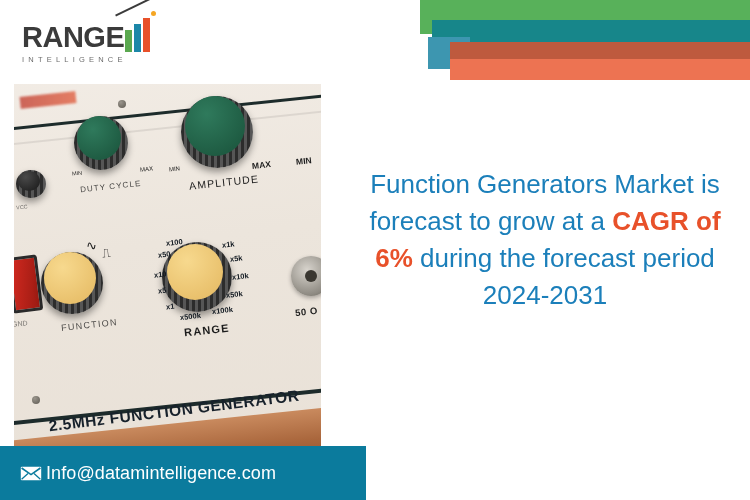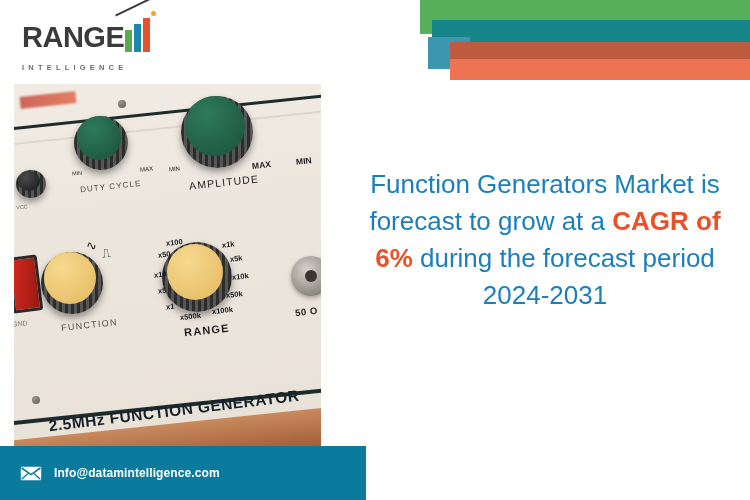--- a/index.html
+++ b/index.html
@@ -34,21 +34,21 @@
   .lb3 { height:34px; background:#e8512a; }
   .logo-arrow {
     position:absolute; left:-2px; top:-5px; width:40px; height:18px;
     border-top:2.5px solid #3b3b3b;
     transform: rotate(-26deg);
     transform-origin: left bottom;
   }
   .logo-dot { position:absolute; right:-4px; top:-7px; width:5px; height:5px; background:#f5a623; border-radius:50%; }
   .logo-sub {
     font-size:7.5px; letter-spacing:4.2px; color:#6d6d6d;
-    margin-top:11px; font-weight:700;
+    margin-top:3px; font-weight:400;
   }
 
   
   .photo {
     position:absolute; left:14px; top:84px; width:307px; height:371px;
     overflow:hidden; background:#efe9e2;
   }
   .panel {
     position:absolute; left:-40px; top:-30px; width:420px; height:470px;
     background:linear-gradient(178deg,#f2ece5 0%,#ece5dc 40%,#e8e0d6 100%);
@@ -182,22 +182,22 @@
   
   .footer {
     position:absolute; left:0; bottom:0; width:366px; height:54px;
     background:#0b7b9d;
     display:flex; align-items:center;
   }
   .mail-icon {
     width:22px; height:15px; margin-left:20px; position:relative; flex:none;
   }
   .footer-email {
-    color:#ffffff; font-size:12px; font-weight:bold;
-    margin-left:12px; letter-spacing:.1px;
+    color:#ffffff; font-size:18px; font-weight:normal;
+    margin-left:4px; letter-spacing:.1px;
   }
 </style>
 </head>
 <body>
 
 <div class="deco">
   <div class="bar-green"></div>
   <div class="bar-teal"></div>
   <div class="bar-blue"></div>
   <div class="bar-orange-d"></div>

